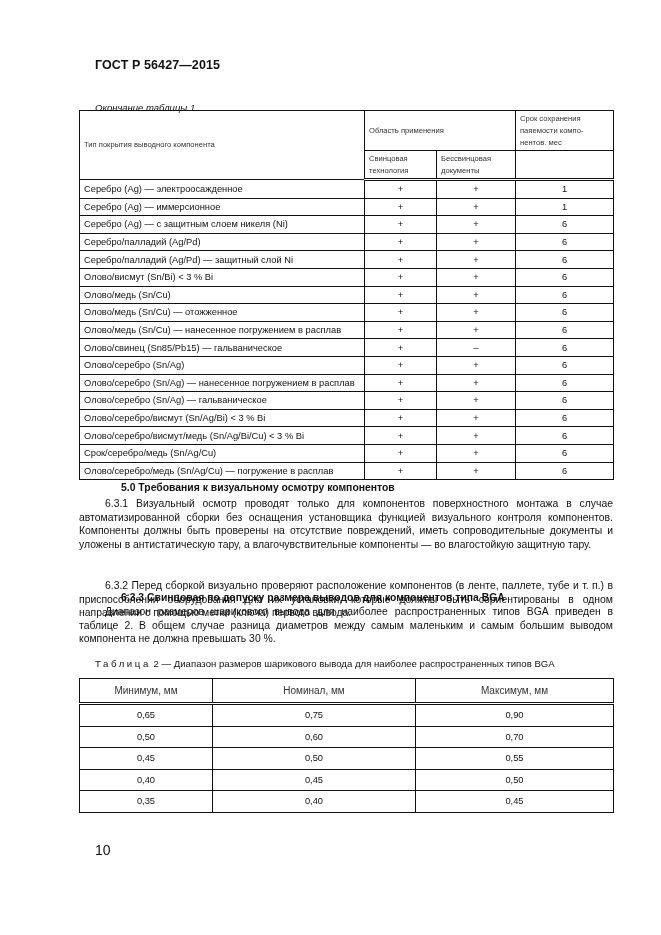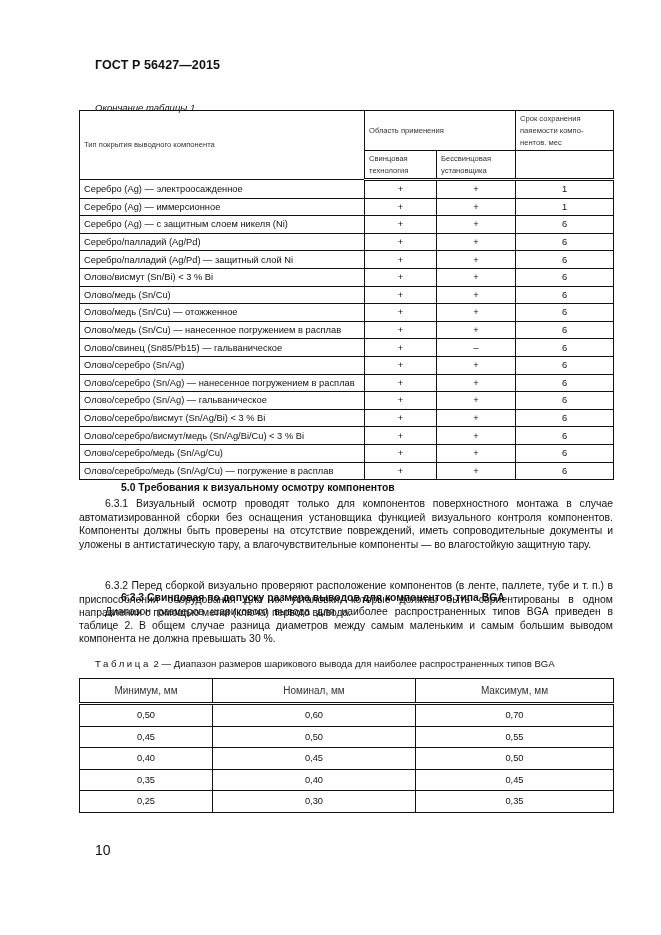--- a/index.html
+++ b/index.html
@@ -51,21 +51,21 @@
       <col style="width:98px">
   </colgroup>
   <thead>
     <tr class="h1">
       <th rowspan="2">Тип покрытия выводного компонента</th>
       <th colspan="2">Область применения</th>
       <th>Срок сохранения паяемости компо-нентов. мес</th>
     </tr>
     <tr class="h2">
       <th>Свинцовая технология</th>
-      <th>Бессвинцовая установщика</th>
+      <th>Бессвинцовая документы</th>
       <th></th>
     </tr>
   </thead>
   <tbody id="table1-body">
       <tr>
         <td>Серебро (Ag) — электроосажденное</td>
         <td class="c">+</td>
         <td class="c">+</td>
         <td class="c">1</td>
       </tr>
@@ -147,21 +147,21 @@
         <td class="c">+</td>
         <td class="c">6</td>
       </tr>
       <tr>
         <td>Олово/серебро/висмут/медь (Sn/Ag/Bi/Cu) &lt; 3 % Bi</td>
         <td class="c">+</td>
         <td class="c">+</td>
         <td class="c">6</td>
       </tr>
       <tr>
-        <td>Олово/серебро/медь (Sn/Ag/Cu)</td>
+        <td>Срок/серебро/медь (Sn/Ag/Cu)</td>
         <td class="c">+</td>
         <td class="c">+</td>
         <td class="c">6</td>
       </tr>
       <tr>
         <td>Олово/серебро/медь (Sn/Ag/Cu) — погружение в расплав</td>
         <td class="c">+</td>
         <td class="c">+</td>
         <td class="c">6</td>
       </tr>
@@ -184,40 +184,40 @@
   </colgroup>
   <thead>
     <tr>
       <th>Минимум, мм</th>
       <th>Номинал, мм</th>
       <th>Максимум, мм</th>
     </tr>
   </thead>
   <tbody id="table2-body">
       <tr>
+        <td>0,65</td>
+        <td>0,75</td>
+        <td>0,90</td>
+      </tr>
+      <tr>
         <td>0,50</td>
         <td>0,60</td>
         <td>0,70</td>
       </tr>
       <tr>
         <td>0,45</td>
         <td>0,50</td>
         <td>0,55</td>
       </tr>
       <tr>
         <td>0,40</td>
         <td>0,45</td>
         <td>0,50</td>
       </tr>
       <tr>
         <td>0,35</td>
         <td>0,40</td>
         <td>0,45</td>
       </tr>
-      <tr>
-        <td>0,25</td>
-        <td>0,30</td>
-        <td>0,35</td>
-      </tr>
     </tbody>
 </table>
 
 <div id="page-number" class="abs">10</div>
 
 </body></html>

